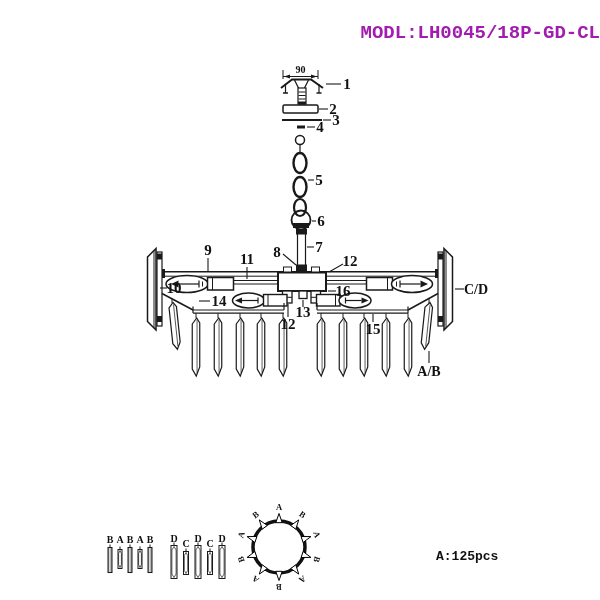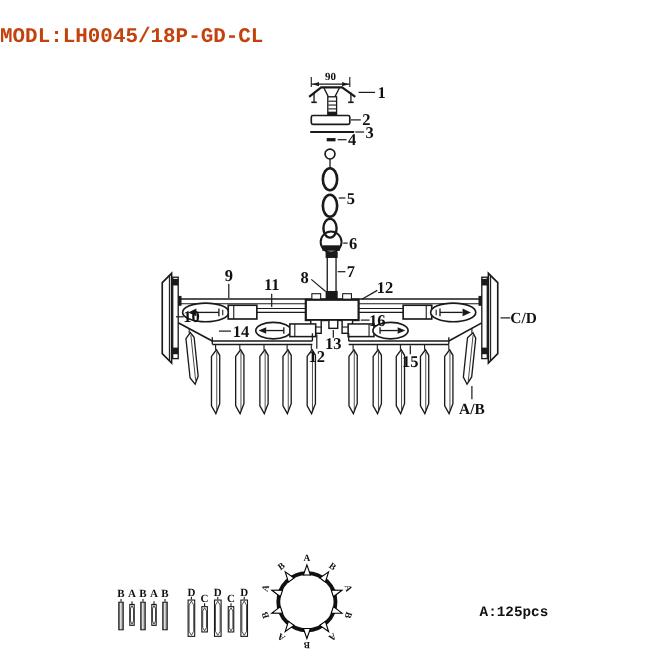--- a/index.html
+++ b/index.html
@@ -1,23 +1,23 @@
 <!DOCTYPE html>
 <html><head>
 <meta charset="utf-8">
 <style>
   html,body{margin:0;padding:0;}
   body{
     width:600px;height:600px;position:relative;background:#ffffff;
     font-family:"Liberation Sans",sans-serif;overflow:hidden;
   }
   .title{
-    position:absolute;top:22px;left:0;width:600px;text-align:left;
+    position:absolute;top:22px;left:0;width:600px;text-align:right;
     font-family:"Liberation Mono",monospace;font-weight:bold;font-size:19px;
-    color:#c2410c;letter-spacing:0px;
+    color:#a21caf;letter-spacing:0px;
   }
   svg{position:absolute;left:0;top:0;}
   .ln{stroke:#1a1a1a;stroke-width:1;fill:none}
   .ln12{stroke:#1a1a1a;stroke-width:1.2;fill:none}
   .ln15{stroke:#1a1a1a;stroke-width:1.5;fill:none}
   .ln2{stroke:#1a1a1a;stroke-width:2;fill:none}
   .fw{fill:#ffffff;stroke:#1a1a1a}
   .fb{fill:#1a1a1a;stroke:none}
   text.callout{font-family:"Liberation Serif",serif;font-weight:bold;font-size:15px;fill:#111;}
   text.sidecode{font-family:"Liberation Serif",serif;font-weight:bold;font-size:14px;fill:#111;}

